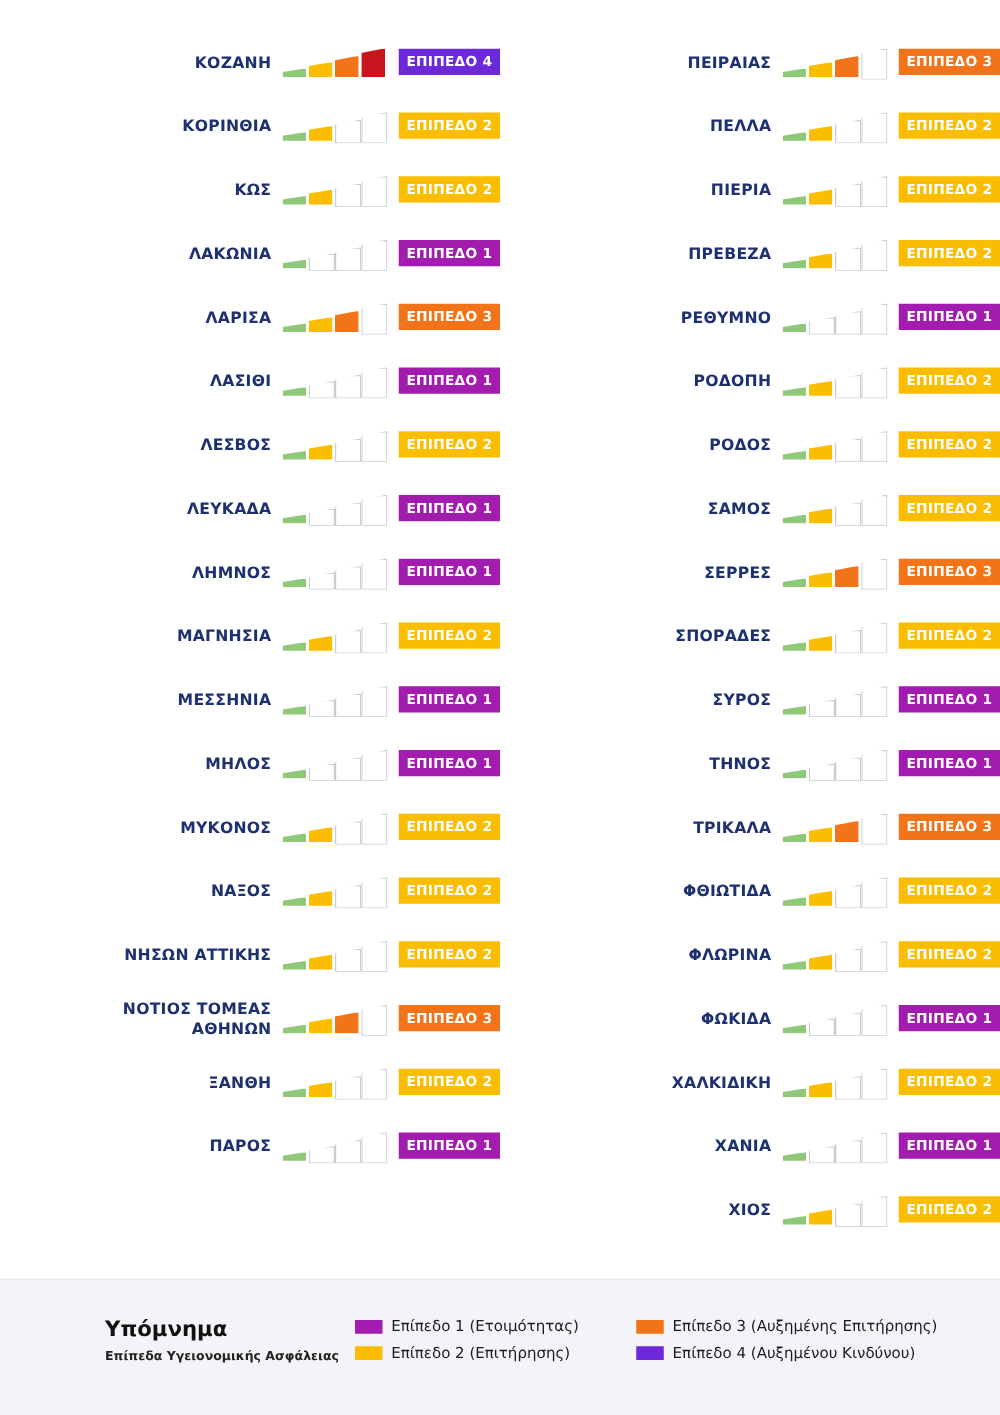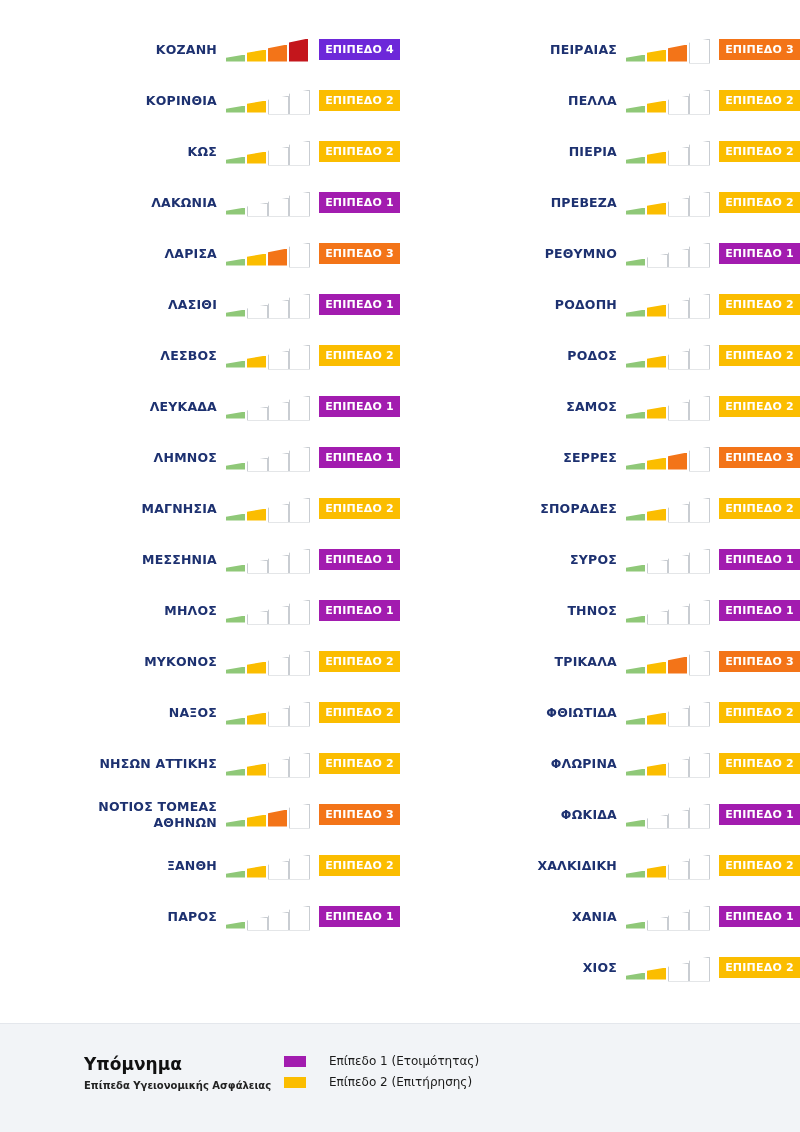--- a/index.html
+++ b/index.html
@@ -120,21 +120,21 @@
     font-size:10px;
     font-weight:bold;
   }
   .legend-grid{
     position:absolute;
     left:284px;top:30px;
     display:flex;
     gap:46px;
   }
   .legend-col{display:flex;flex-direction:column;gap:7px;}
-  .legend-item{display:flex;align-items:center;gap:16px;}
+  .legend-item{display:flex;align-items:center;}
   .sw{
     width:22px;height:11px;
     margin-right:7px;
     flex:0 0 auto;
   }
   .legend-item span.txt{
     font-size:12px;
     color:#1b1b1b;
   }
 </style>
@@ -824,17 +824,27 @@
           <div class="legend-col">
             <div class="legend-item">
               <span class="sw b1"></span>
               <span class="txt">Επίπεδο 1 (Ετοιμότητας)</span>
             </div>
             <div class="legend-item">
               <span class="sw b2"></span>
               <span class="txt">Επίπεδο 2 (Επιτήρησης)</span>
             </div>
           </div>
+          <div class="legend-col">
+            <div class="legend-item">
+              <span class="sw b3"></span>
+              <span class="txt">Επίπεδο 3 (Αυξημένης Επιτήρησης)</span>
+            </div>
+            <div class="legend-item">
+              <span class="sw b4"></span>
+              <span class="txt">Επίπεδο 4 (Αυξημένου Κινδύνου)</span>
+            </div>
+          </div>
         </div>
     </div>
   </div>
 
 </div>
 
 </body></html>

